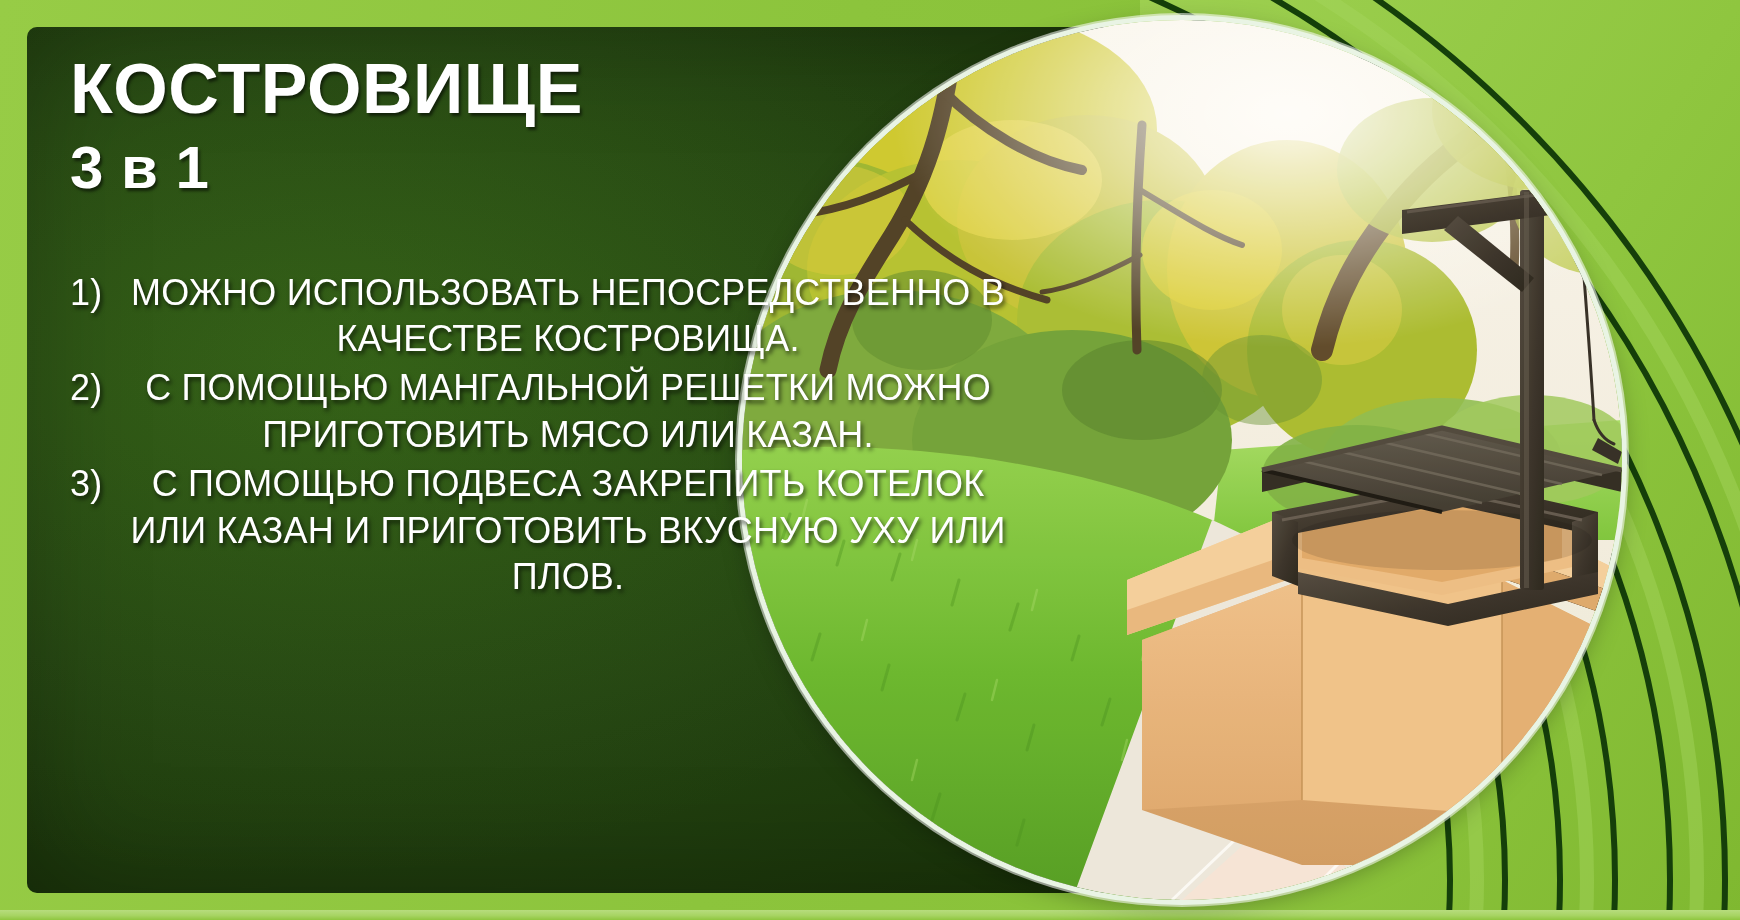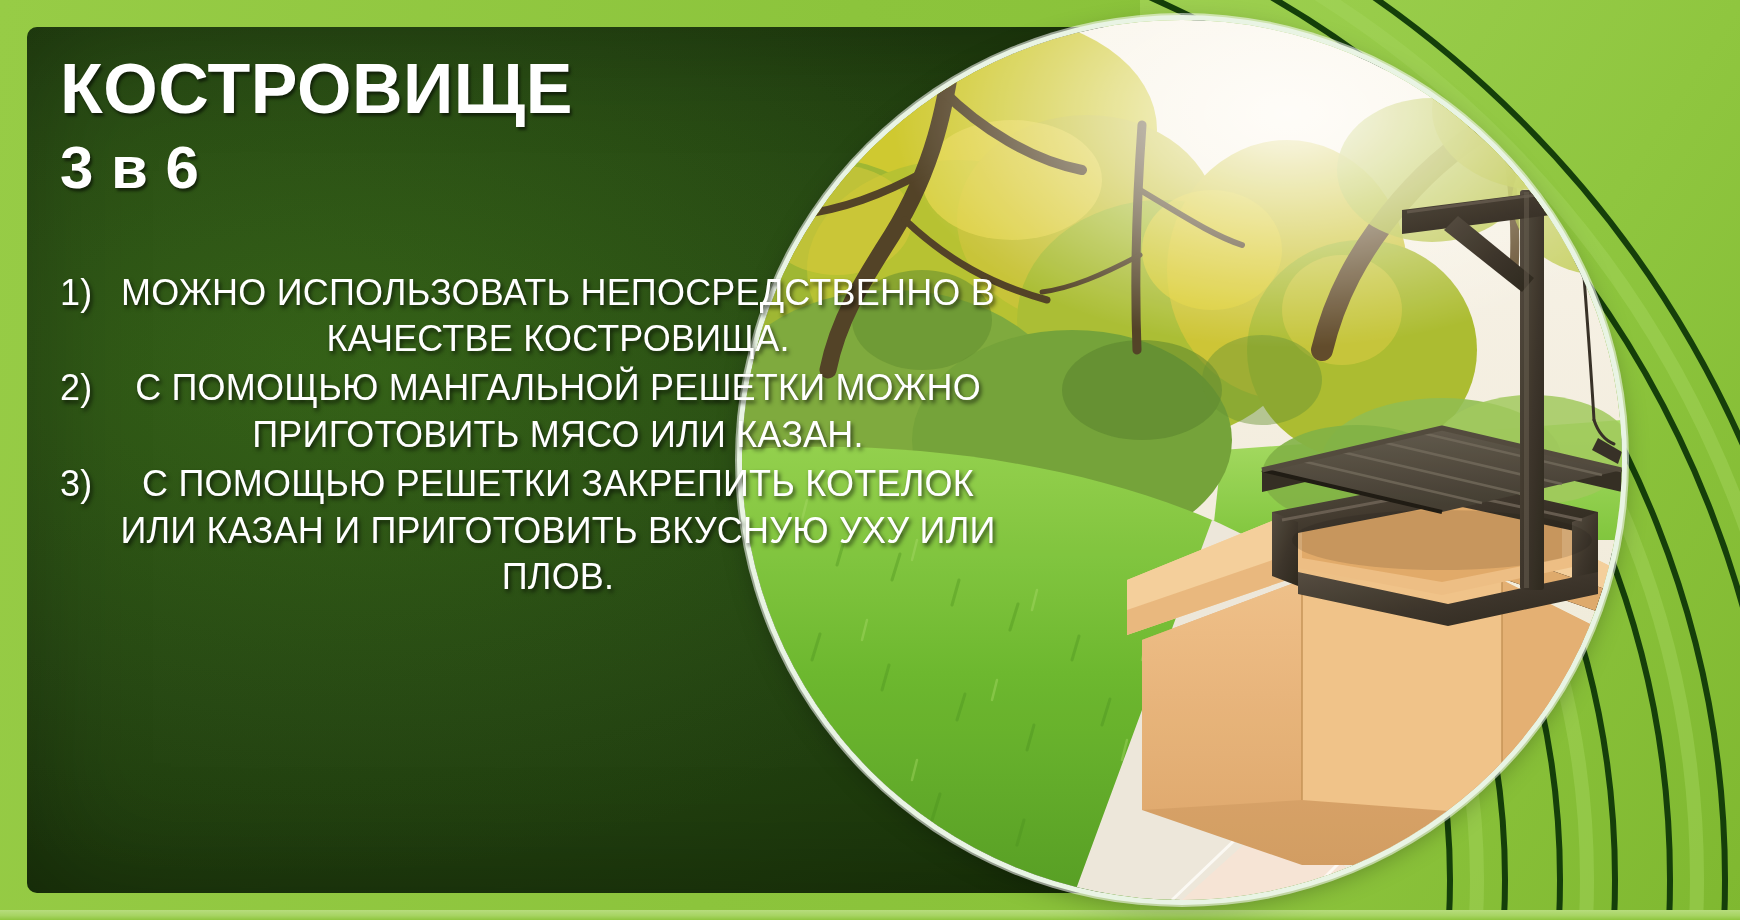--- a/index.html
+++ b/index.html
@@ -50,21 +50,21 @@
     overflow:hidden;
   }
   .panel-vignette{
     position:absolute; inset:0;
     background:radial-gradient(130% 110% at 22% 38%, rgba(90,150,40,.18) 0%, rgba(0,0,0,0) 55%);
   }
 
   
   .text-col{
     position:absolute;
-    left:60px; top:55px;
+    left:70px; top:55px;
     width:940px;
     z-index:6;
   }
   .title{
     color:#ffffff;
     font-size:70px;
     font-weight:700;
     line-height:.98;
     letter-spacing:.5px;
     text-shadow:2px 3px 3px rgba(0,0,0,.55);
@@ -383,33 +383,33 @@
         <path d="M856 418 L880 432 L876 444 L850 430 Z" fill="#2e2922"></path>
 
         <rect x="0" y="0" width="880" height="880" fill="#ffd98a" opacity=".05"></rect>
       </g>
     </svg>
   </div>
 
   <div class="text-col">
 
     <div class="title">КОСТРОВИЩЕ</div>
-    <div class="subtitle">3 в 6</div>
+    <div class="subtitle">3 в 1</div>
 
     <ul class="bullets">
       <li class="bullet">
         <span class="bullet-num">1)</span>
         <span class="bullet-text">МОЖНО ИСПОЛЬЗОВАТЬ НЕПОСРЕДСТВЕННО В КАЧЕСТВЕ КОСТРОВИЩА.</span>
       </li>
       <li class="bullet">
         <span class="bullet-num">2)</span>
         <span class="bullet-text">С ПОМОЩЬЮ МАНГАЛЬНОЙ РЕШЕТКИ МОЖНО ПРИГОТОВИТЬ МЯСО ИЛИ КАЗАН.</span>
       </li>
       <li class="bullet">
         <span class="bullet-num">3)</span>
-        <span class="bullet-text">С ПОМОЩЬЮ РЕШЕТКИ ЗАКРЕПИТЬ КОТЕЛОК ИЛИ КАЗАН И ПРИГОТОВИТЬ ВКУСНУЮ УХУ ИЛИ ПЛОВ.</span>
+        <span class="bullet-text">С ПОМОЩЬЮ ПОДВЕСА ЗАКРЕПИТЬ КОТЕЛОК ИЛИ КАЗАН И ПРИГОТОВИТЬ ВКУСНУЮ УХУ ИЛИ ПЛОВ.</span>
       </li>
     </ul>
   </div>
 
   <div class="bottom-hairline"></div>
 
 </div>
 
 </body></html>

